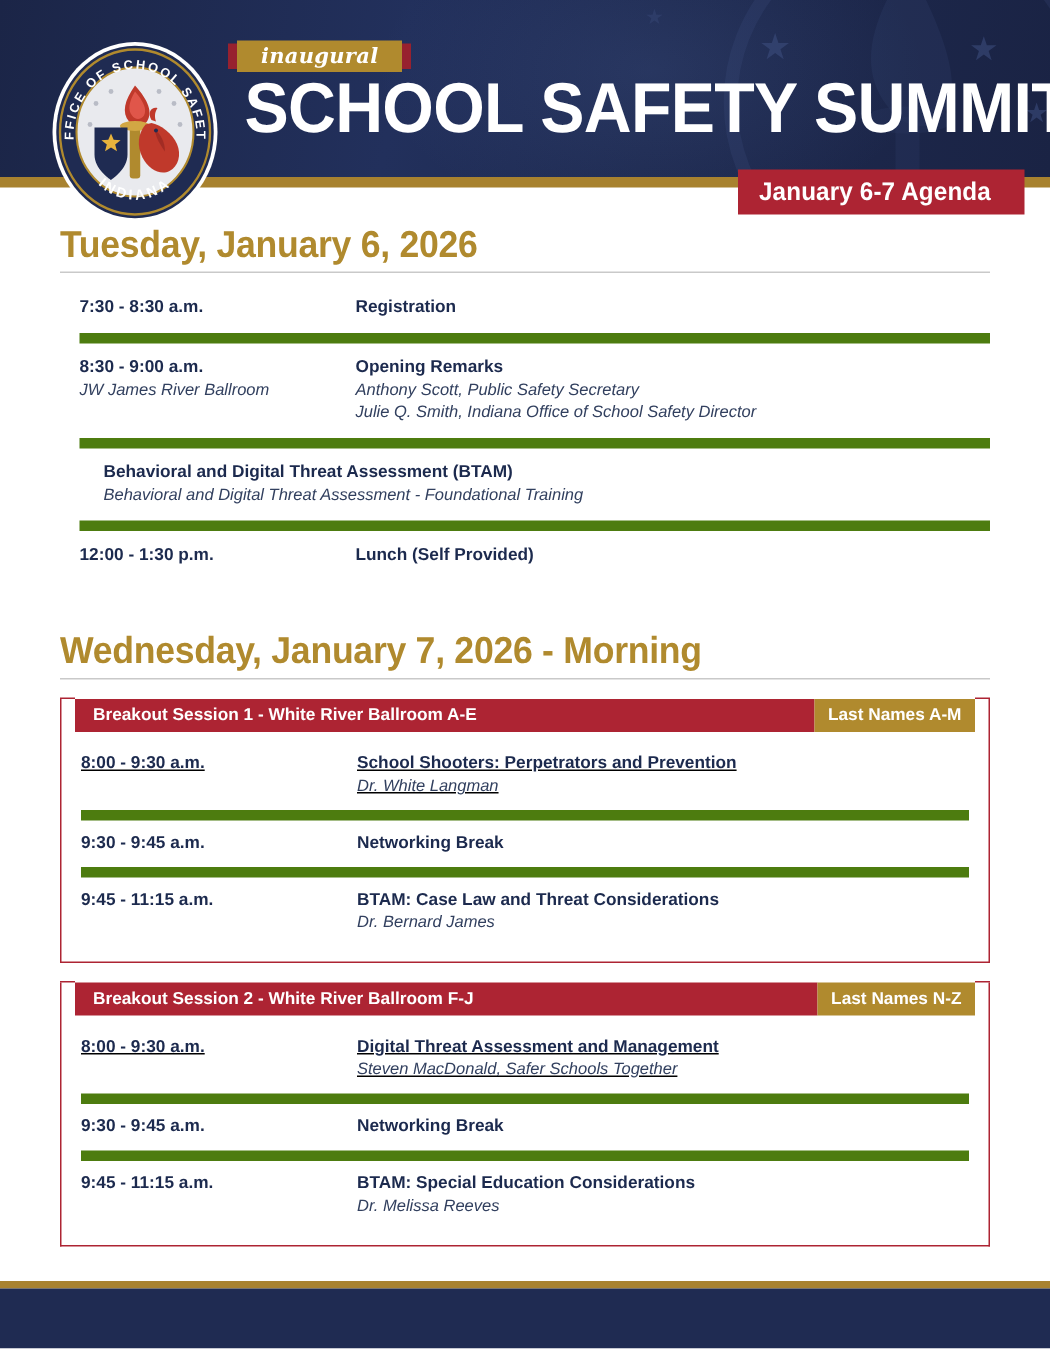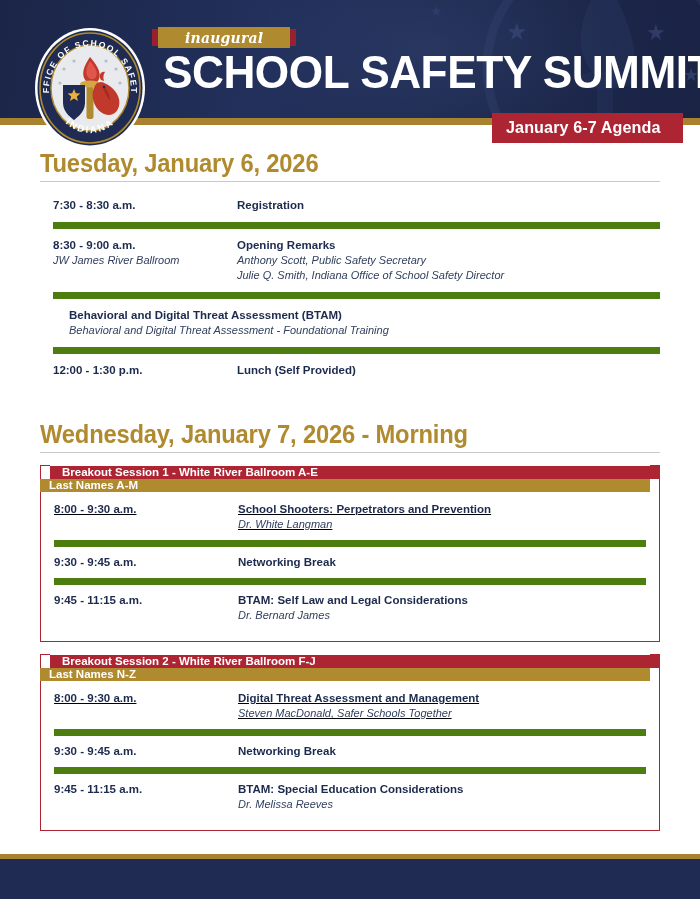--- a/index.html
+++ b/index.html
@@ -78,21 +78,21 @@
     width: 10px; height: 17px;
     background: #97212f;
   }
   .ribbon-tail.left  { left: 0px; }
   .ribbon-tail.right { right: 0px; }
   .ribbon-body {
     position: relative;
     margin: 0 6px;
     height: 21px;
     background: #b08a2e;
-    padding: 0 27px;
+    padding: 0 16px;
     display: flex;
     align-items: center;
     justify-content: center;
   }
   .ribbon-body span {
     font-family: "DejaVu Serif", serif;
     font-style: italic;
     font-weight: bold;
     font-size: 14px;
     color: #ffffff;
@@ -242,21 +242,20 @@
     right: -1px; top: -1px;
     width: 10px; height: 1px;
     background: #ad2433;
   }
 
   .breakout-bar {
     position: relative;
     display: flex;
     height: 22px;
     margin: -1px -1px 0 -1px;
-    flex-direction: column;
   }
   .bb-main {
     flex: 1 1 auto;
     background: #ad2433;
     display: flex;
     align-items: center;
     padding-left: 12px;
     margin-left: 10px;
   }
   .bb-main span {
@@ -458,21 +457,21 @@
                 </div>
                 <div class="col-detail">
                   <div class="t-title">Networking Break</div>
                 </div>
               </div>
               <div class="agenda-row">
                 <div class="col-time">
                   <div class="t-time">9:45 - 11:15 a.m.</div>
                 </div>
                 <div class="col-detail">
-                  <div class="t-title">BTAM: Self Law and Legal Considerations</div>
+                  <div class="t-title">BTAM: Case Law and Threat Considerations</div>
                   <div class="t-sub">Dr. Bernard James</div>
                 </div>
               </div>
             </div>
           </div>
           <div class="breakout">
             <div class="breakout-bar">
               <div class="bb-main">
                 <span>Breakout Session 2 - White River Ballroom F-J</span>
               </div>

